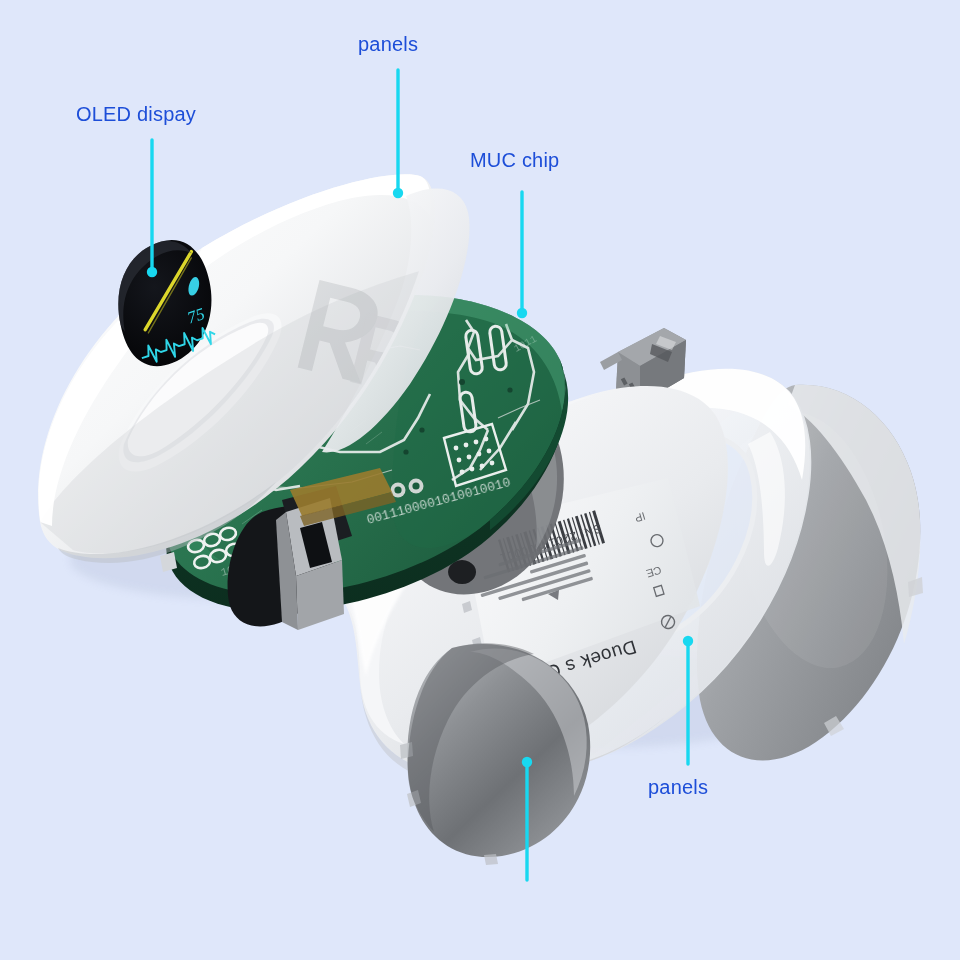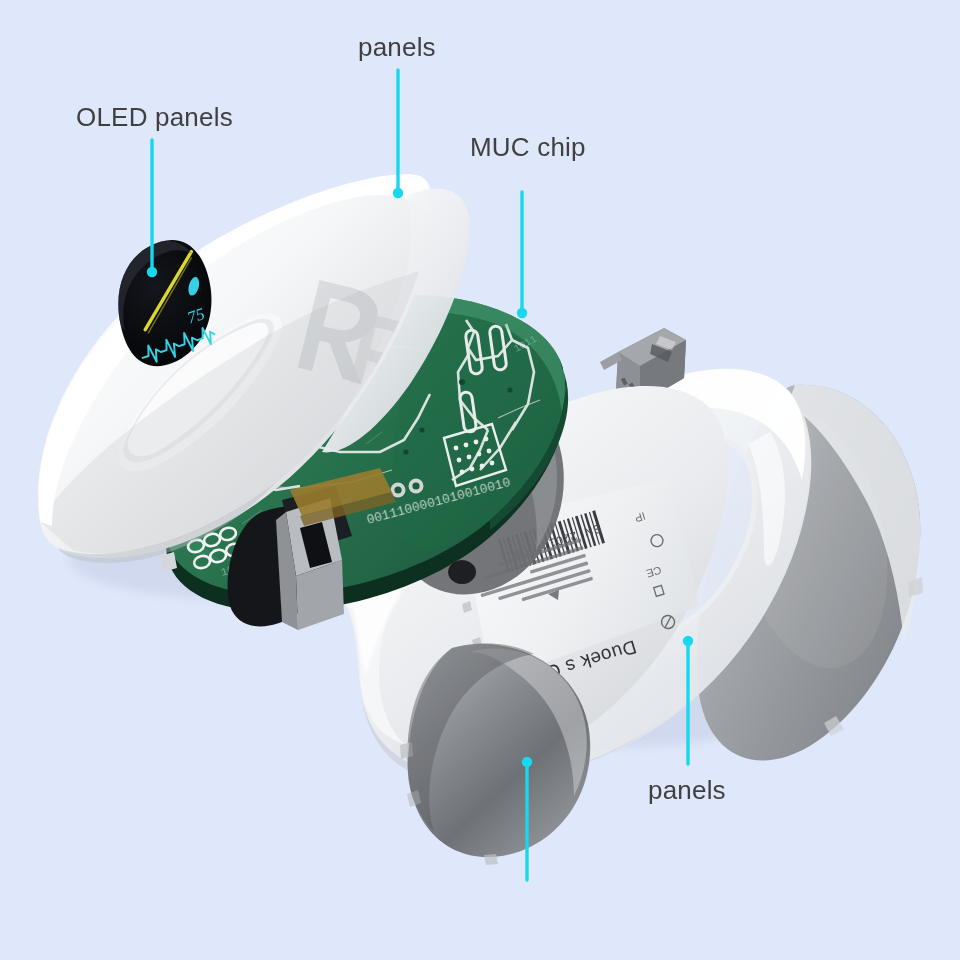--- a/index.html
+++ b/index.html
@@ -8,30 +8,30 @@
     background:#dfe7fa;
     font-family:"Liberation Sans", sans-serif;
     overflow:hidden;
     position:relative;
   }
   #stage{position:absolute;inset:0;width:960px;height:960px;}
   svg.layer{position:absolute;left:0;top:0;width:960px;height:960px;}
 
   .callout-label{
     position:absolute;
-    color:#404040;
-    font-size:26px;
+    color:#1d4ed8;
+    font-size:20px;
     font-weight:400;
     letter-spacing:0.2px;
     white-space:nowrap;
     line-height:1;
   }
   .lbl-oled{left:76px;top:104px;}
   .lbl-panels-top{left:358px;top:34px;}
-  .lbl-muc{left:470px;top:134px;text-align:right;}
+  .lbl-muc{left:470px;top:150px;text-align:right;}
   .lbl-panels-bottom{left:648px;top:777px;}
   .lbl-electrodes{left:466px;top:893px;}
 </style>
 </head>
 <body>
 
 <div id="stage">
 
   <svg class="layer" viewBox="0 0 960 960">
     <defs>
@@ -534,21 +534,21 @@
         <line x1="688" y1="764" x2="688" y2="641"></line>
         <circle cx="688" cy="641" r="5.2" stroke="none"></circle>
       </g>
       <g>
         <line x1="527" y1="880" x2="527" y2="762"></line>
         <circle cx="527" cy="762" r="5.2" stroke="none"></circle>
       </g>
     </g>
   </svg>
 
-  <div class="callout-label lbl-oled">OLED panels</div>
+  <div class="callout-label lbl-oled">OLED dispay</div>
 
   <div class="callout-label lbl-panels-top">panels</div>
 
   <div class="callout-label lbl-muc">MUC chip</div>
 
   <div class="callout-label lbl-panels-bottom">panels</div>
 
 
 </div>
 

